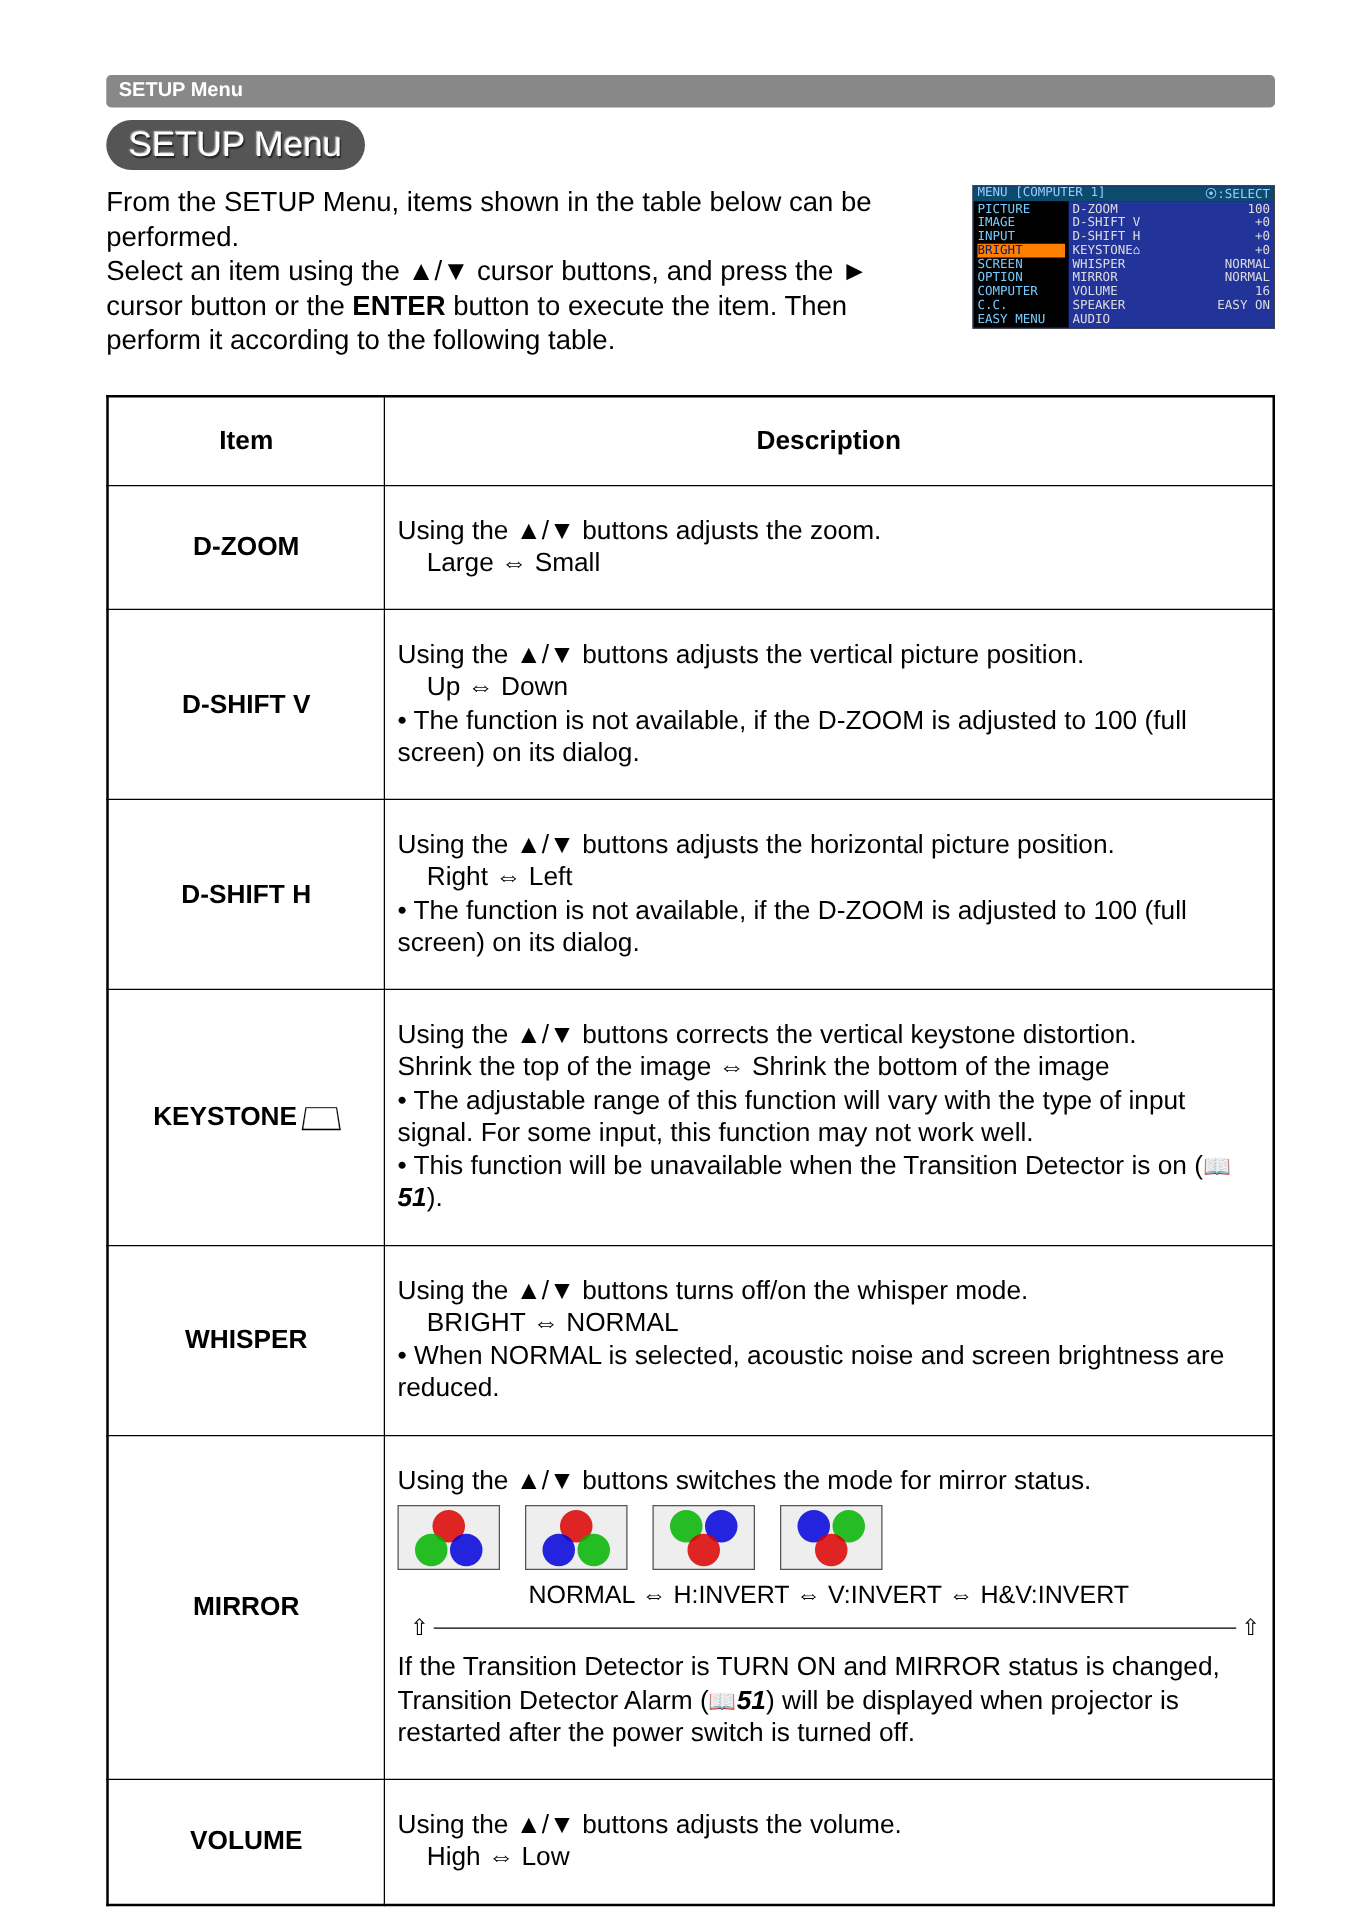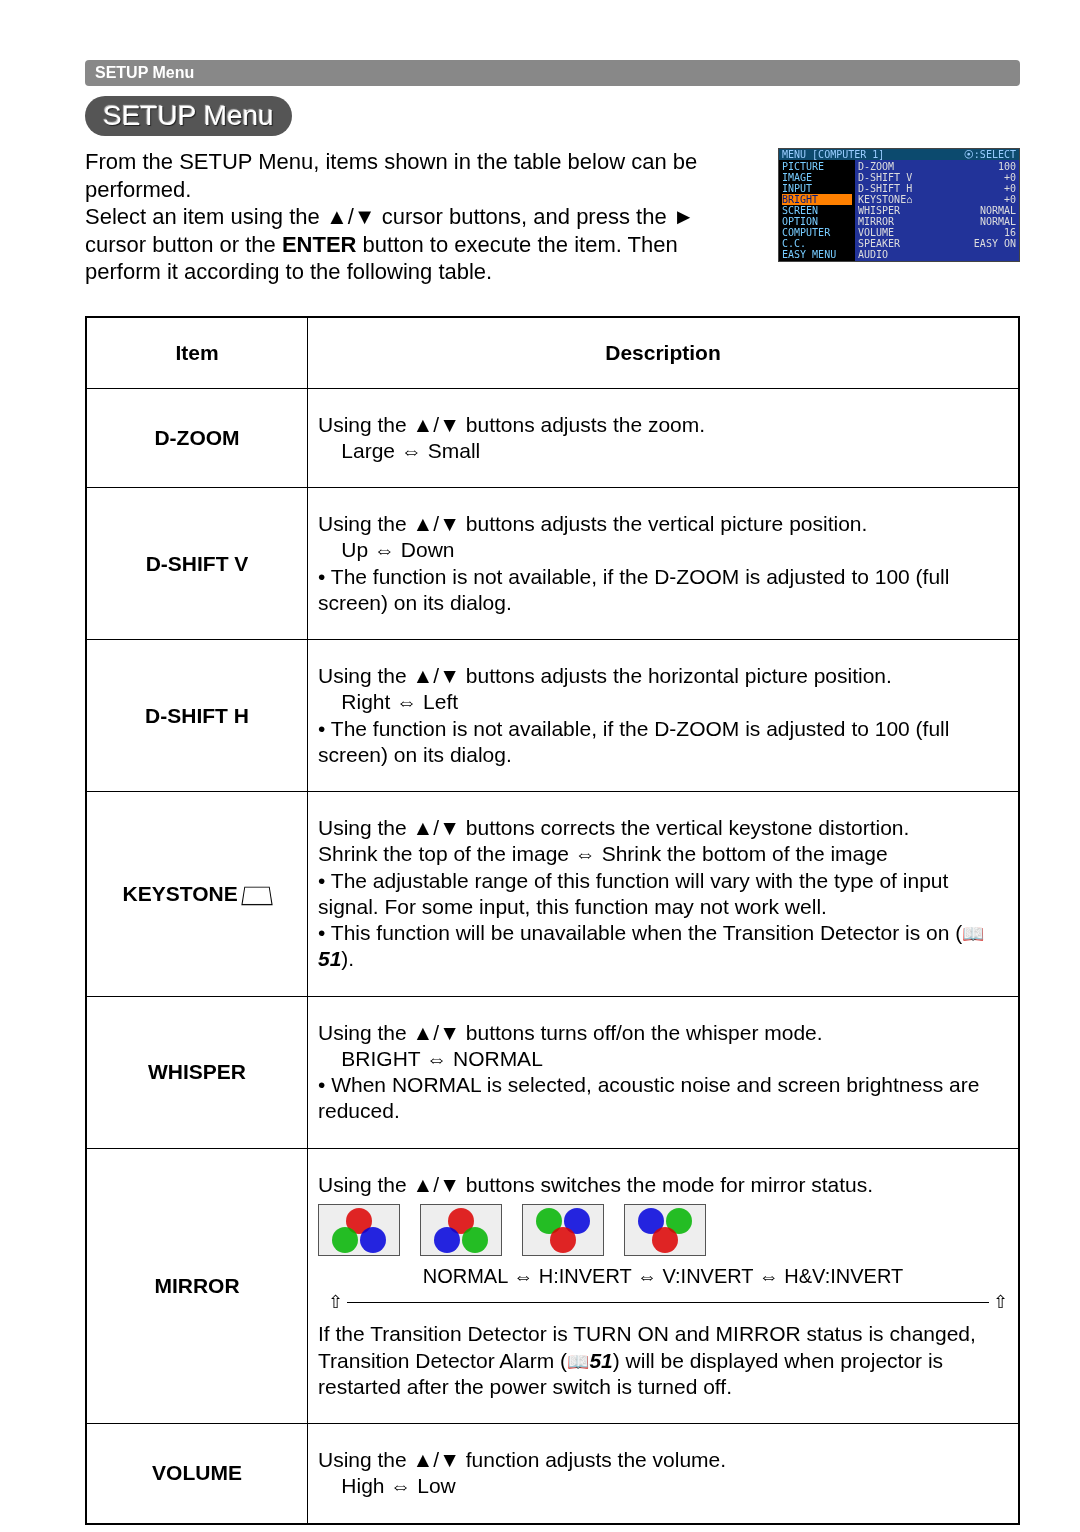--- a/index.html
+++ b/index.html
@@ -278,21 +278,21 @@
               <span>⇧</span>
               <div class="line"></div>
               <span>⇧</span>
             </div>
             <div>If the Transition Detector is TURN ON and MIRROR status is changed, Transition Detector Alarm (<span class="book-icon">📖</span><span class="ref">51</span>) will be displayed when projector is restarted after the power switch is turned off.</div>
           </td>
         </tr>
         <tr>
           <td class="item-cell">VOLUME </td>
           <td class="desc-cell">
-            <div>Using the ▲/▼ function adjusts the volume.</div>
+            <div>Using the ▲/▼ buttons adjusts the volume.</div>
             <div>&nbsp;&nbsp;&nbsp;&nbsp;High ⇔ Low</div>
           </td>
         </tr>
       </tbody>
   </table>
 
   <div class="continued">(continued on next page)</div>
 
   <div class="page-num">36</div>
 </div>

